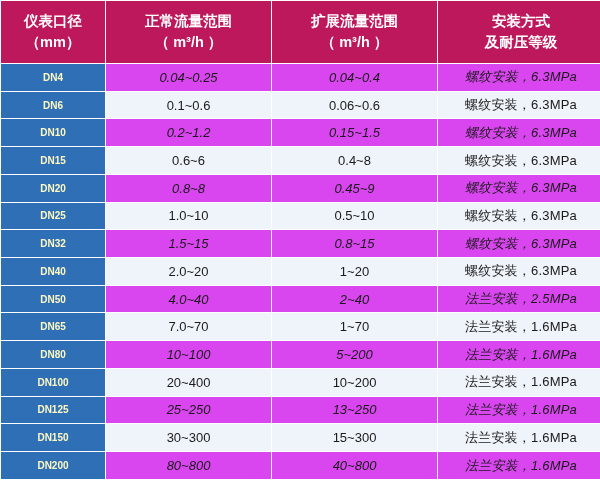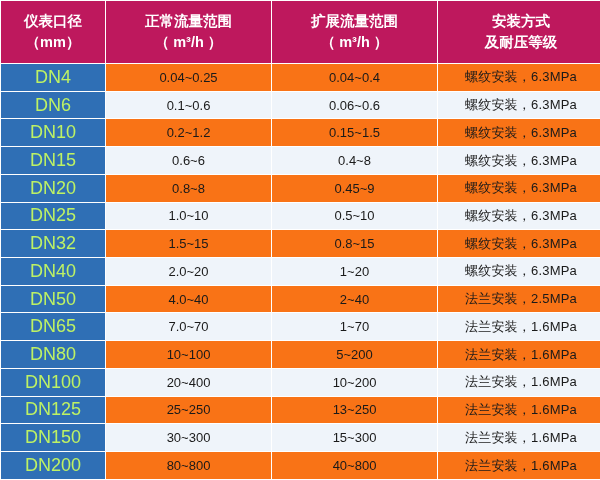--- a/index.html
+++ b/index.html
@@ -38,26 +38,27 @@
   thead th.col-extend { width: 165px; }
   thead th.col-install { width: 166px; }
 
   tbody td {
     font-size: 13px;
     color: #1a1a1a;
     height: 26px;
   }
   tbody td.size-cell {
     background: #2f6fb5;
-    color: #bef264;
-    font-weight: normal;
-    font-size: 18px;
+    color: #fef9c3;
+    font-weight: bold;
+    font-size: 10px;
   }
   tbody tr.row-odd td.data-cell {
-    background: #f97316;
+    background: #d946ef;
+    font-style: italic;
   }
   tbody tr.row-even td.data-cell {
     background: #eff4fa;
     margin-top: 40px;
   }
   tbody td.install-cell {
     letter-spacing: 0.2px;
   }
   .hdr-line { display: block; }
 </style>

